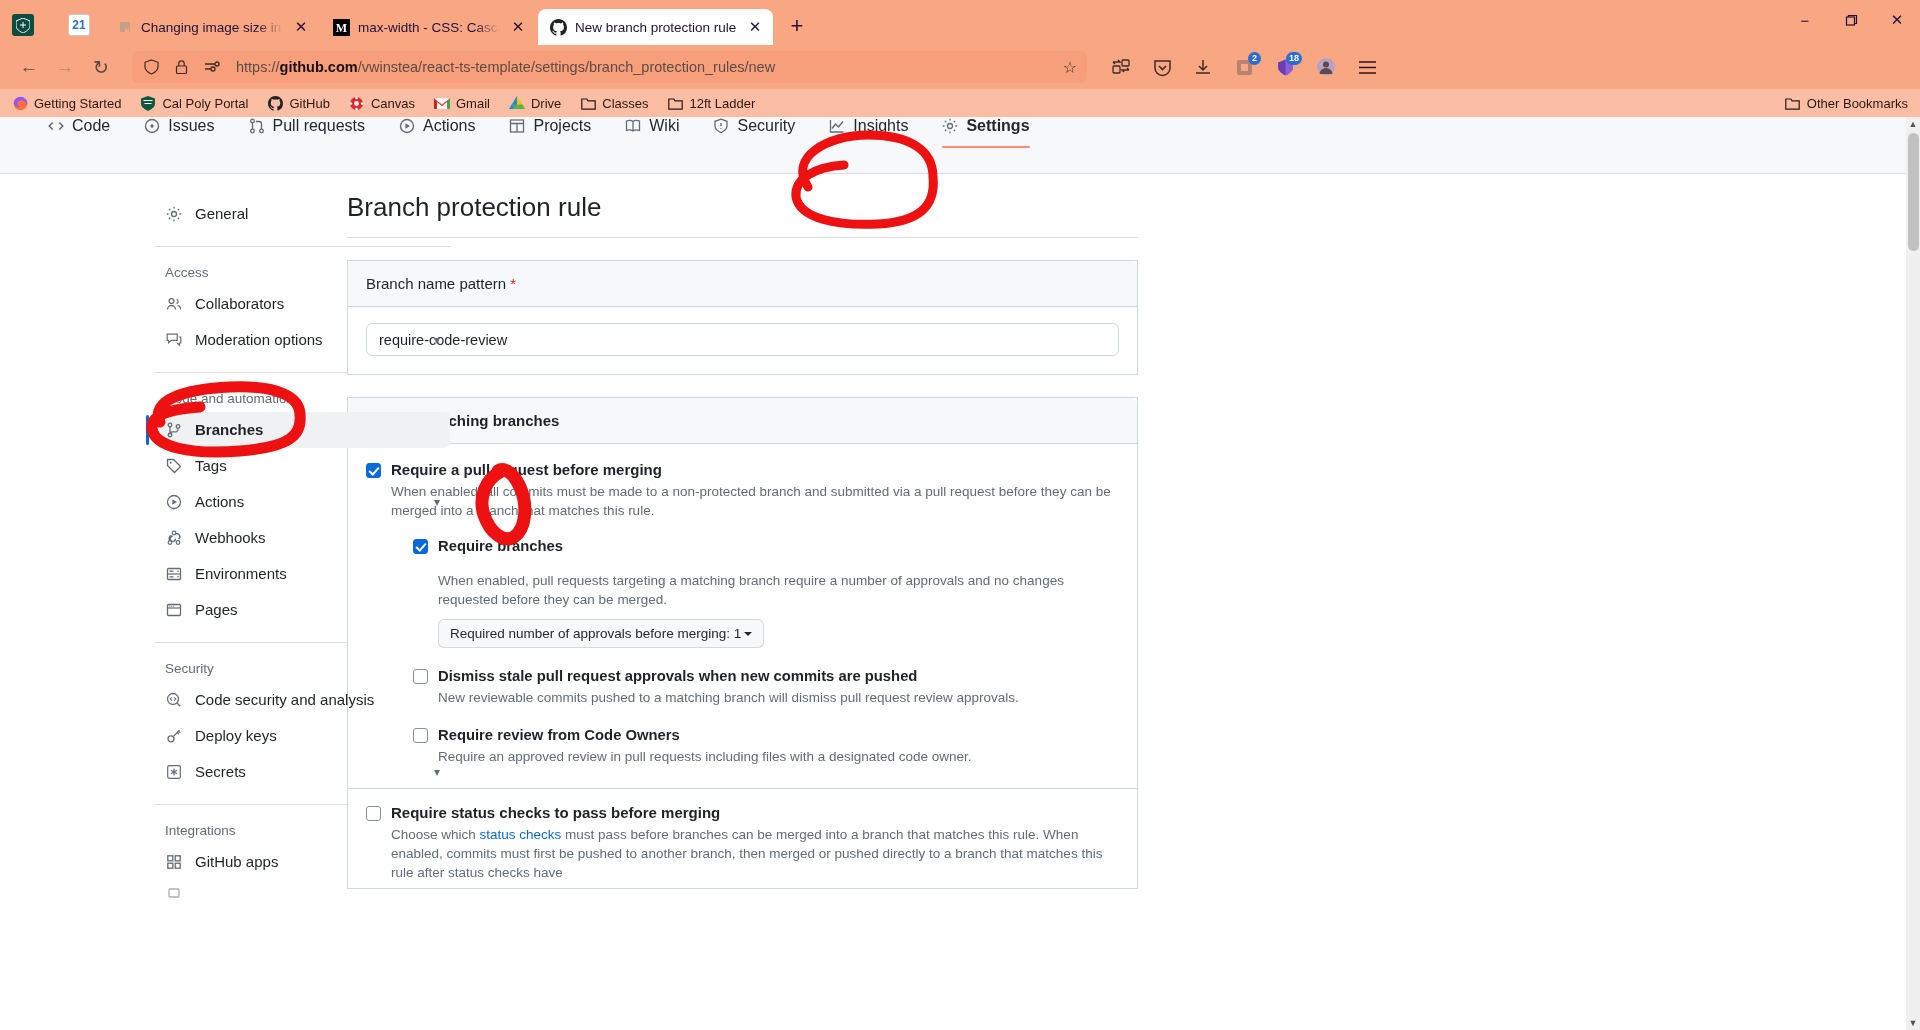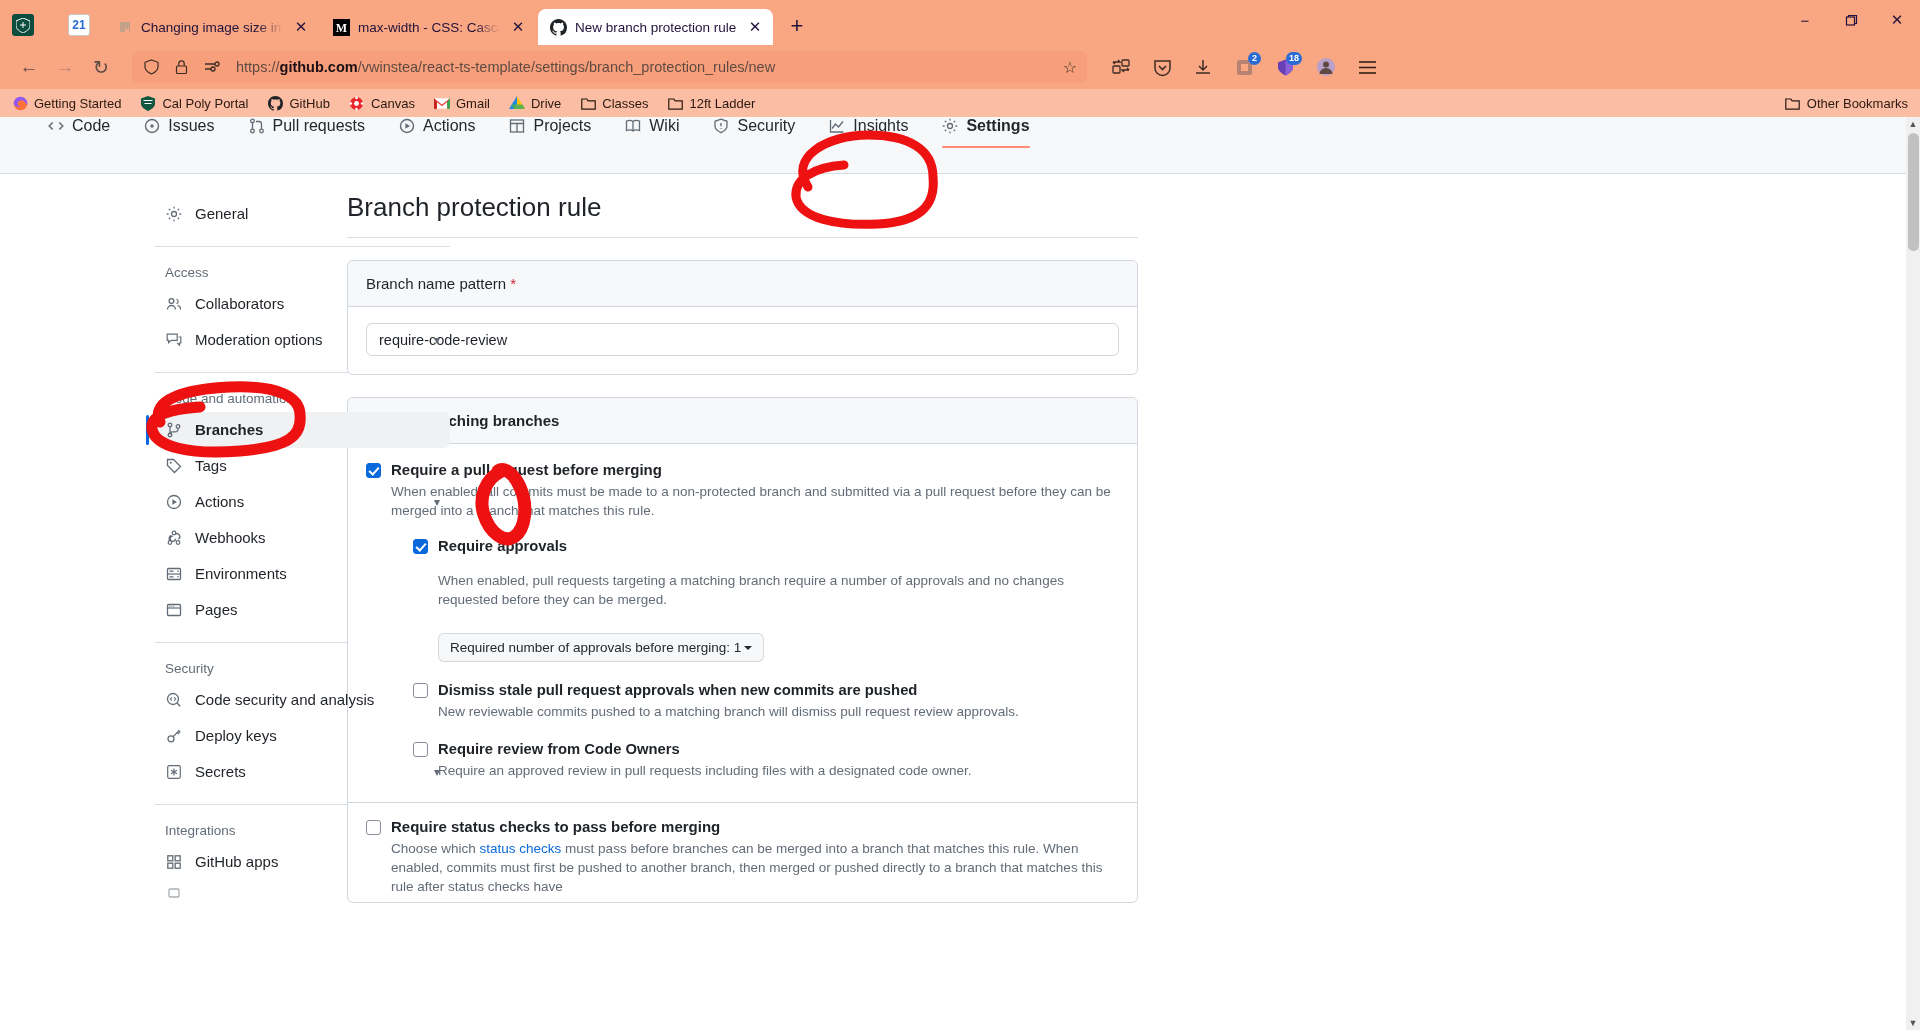--- a/index.html
+++ b/index.html
@@ -102,42 +102,42 @@
                               width:3px; background:#0969da; border-radius:3px; }
   .side-item .chev { margin-left:auto; color:#636c76; font-size:12px; }
   .side-divider { height:1px; background:#d8dee4; margin: 14px 0 14px 0; width:295px; }
   .side-head { font-size: 13.5px; color:#636c76; padding: 4px 10px 6px 10px; }
 
   
   .main { flex:1; padding: 18px 0 0 12px; max-width: 815px; }
   .main-title { font-size: 26px; font-weight: 400; color:#1f2328; padding-bottom: 14px;
                 border-bottom: 1px solid #d8dee4; margin-right: 12px; }
 
-  .panel { border: 1px solid #d0d7de; border-radius: 6px; margin-top: 22px; margin-right: 12px; background:#fff; }
+  .panel { border: 1px solid #d0d7de; border-radius: 0; margin-top: 22px; margin-right: 12px; background:#fff; }
   .panel-head { background:#f6f8fa; padding: 14px 18px; border-bottom:1px solid #d0d7de;
                 border-radius: 6px 6px 0 0; font-size: 15px; color:#1f2328; font-weight:600; }
   .panel-head.plain { font-weight: 400; }
   .panel-body { padding: 16px 18px 18px 18px; }
   .req { color:#cf222e; }
   .text-input { width: 100%; height: 33px; border:1px solid #d0d7de; border-radius:6px;
                 padding: 0 12px; font-size: 14.5px; color:#1f2328; background:#fff;
                 font-family:"Liberation Sans", sans-serif; }
 
   .opt { padding: 14px 18px 6px 18px; }
   .opt-row { display:flex; gap: 10px; align-items:flex-start; }
   .cb { width: 15px; height:15px; flex:0 0 15px; margin-top: 3px; border:1px solid #868f99;
         border-radius: 3px; background:#fff; display:inline-block; position:relative; }
   .cb.checked { background:#0969da; border-color:#0969da; }
   .cb.checked::after { content:''; position:absolute; left:4px; top:1px; width:4px; height:8px;
                        border:solid #fff; border-width:0 2px 2px 0; transform:rotate(42deg); }
   .opt-label { font-size: 15px; color:#1f2328; font-weight: 600; line-height:20px; }
   .opt-desc { font-size: 13.5px; color:#636c76; line-height: 19px; margin-top: 2px; max-width: 730px;}
   .sub { padding-left: 22px; padding-top: 16px; }
   .sub .opt-label { font-weight: 600; font-size: 14.8px; }
-  .select-btn { display:inline-flex; align-items:center; gap:1px; margin-top: 24px;
+  .select-btn { display:inline-flex; align-items:center; gap:1px; margin-top: 10px;
                 background:#f6f8fa; border:1px solid rgba(31,35,40,0.15); border-radius:6px;
                 padding: 6px 11px; font-size: 13.5px; color:#24292f; }
   .caret { border-left: 4px solid transparent; border-right:4px solid transparent;
            border-top: 4px solid #24292f; display:inline-block; margin-left:2px;}
   .sub-block { margin-top: 18px; }
   .panel-sep { height:1px; background:#d0d7de; margin: 16px 0 0 0; }
   .link { color:#0969da; text-decoration:none; }
 
   
   .annot { position:absolute; pointer-events:none; z-index: 50; }
@@ -641,21 +641,21 @@
             <div class="opt-row">
               <span class="cb checked"></span>
               <div>
                 <div class="opt-label">Require a pull request before merging</div>
                 <div class="opt-desc">When enabled, all commits must be made to a non-protected branch and submitted via a pull request before they can be merged into a branch that matches this rule.</div>
 
                 <div class="sub">
                   <div class="opt-row">
                     <span class="cb checked"></span>
                     <div>
-                      <div class="opt-label">Require approvals</div>
+                      <div class="opt-label">Require branches</div>
                       <div class="opt-desc" style="max-width:705px;margin-top:15px;">When enabled, pull requests targeting a matching branch require a number of approvals and no changes requested before they can be merged.</div>
                       <div class="select-btn">
                         <span>Required number of approvals before merging: 1</span>
                         <span class="caret"></span>
                       </div>
                     </div>
                   </div>
                 </div>
 
                 <div class="sub sub-block" style="padding-top:0;">

